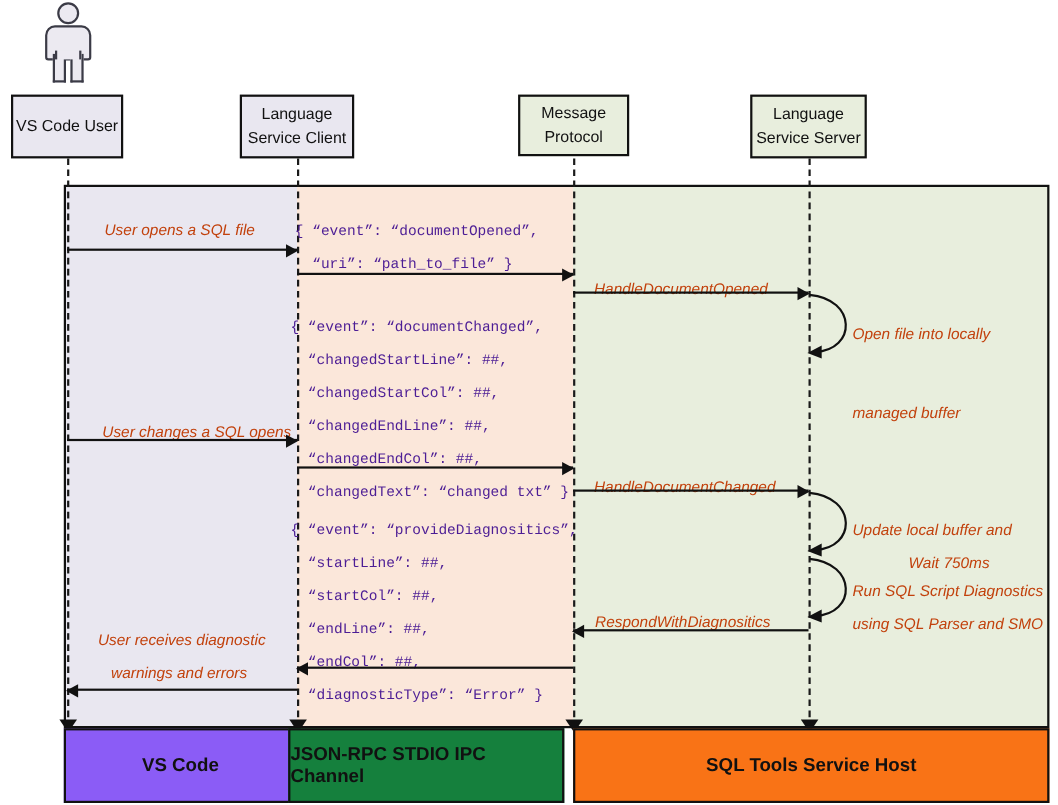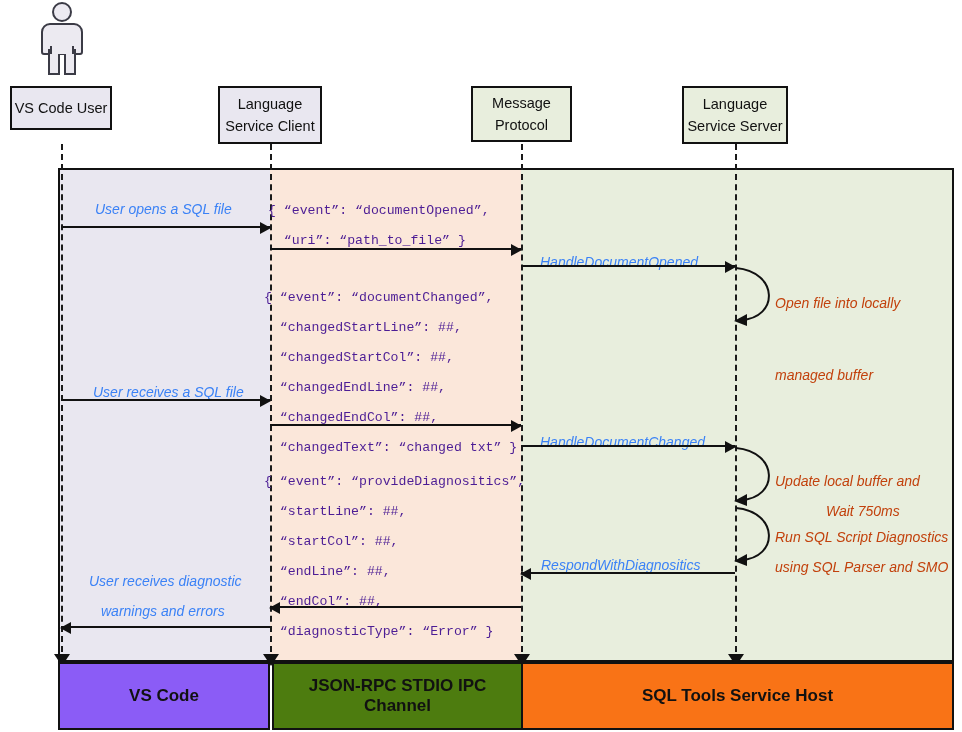--- a/index.html
+++ b/index.html
@@ -58,21 +58,21 @@
   
   .arrow { position: absolute; height: 0; border-top: 2px solid #111; }
   .arrow::after {
     content: ""; position: absolute; top: -6px; width: 0; height: 0;
     border-top: 6px solid transparent; border-bottom: 6px solid transparent;
   }
   .arrow.right::after { right: -1px; border-left: 11px solid #111; }
   .arrow.left::after  { left: -1px;  border-right: 11px solid #111; }
 
   .msg-label {
-    position: absolute; font-style: italic; font-size: 14px; color: #3b82f6;
+    position: absolute; font-style: italic; font-size: 14px; color: #c2410c;
     white-space: nowrap; line-height: 1.5;
   }
 
   .json-block {
     position: absolute;
     font-family: "Liberation Mono", monospace;
     font-size: 13.2px; color: #4c1d95; line-height: 30px; white-space: pre;
   }
 
   .note {
@@ -82,42 +82,42 @@
 
   .selfloop { position: absolute; }
 
   .footer-box {
     position: absolute; top: 662px; height: 68px;
     border: 2px solid #111;
     display: flex; align-items: center; justify-content: center;
     font-size: 17px; font-weight: bold; color: #111;
   }
   .footer-vscode { left: 58px;  width: 212px; background: #8b5cf6; }
-  .footer-ipc    { left: 272px; width: 251px; background: #4d7c0f; text-align: center; }
+  .footer-ipc    { left: 262px; width: 251px; background: #15803d; }
   .footer-host   { left: 521px; width: 433px; background: #f97316; }
 </style>
 </head>
 <body>
 
 <div id="stage">
 
   <div class="band band-vscode"></div>
   <div class="band band-ipc"></div>
   <div class="band band-host"></div>
   <div class="band band-outline"></div>
 
   <div class="actor">
     <div class="head"></div>
     <div class="body"></div>
     <div class="legL"></div>
     <div class="legR"></div>
     <div class="torsoMask"></div>
   </div>
 
-  <div class="head-box head-vscode" style="left:10px; top:86px; width:102px; height:44px;">
+  <div class="head-box head-vscode" style="left:10px; top:86px; width:102px; height:58px;">
     <span>VS Code User</span>
   </div>
 
   <div class="head-box head-client" style="left:218px; top:86px; width:104px; height:58px;">
     <span>Language</span>
     <span>Service Client</span>
   </div>
 
   <div class="head-box head-green" style="left:471px; top:86px; width:101px; height:56px;">
     <span>Message</span>
@@ -159,21 +159,21 @@
   <div class="note" style="left:775px; top:288px;">Open file into locally</div>
   <div class="note" style="left:775px; top:318px;margin-top:42px;">managed buffer</div>
 
   <div class="json-block" style="left:264px; top:283px;"><span>{ “event”: “documentChanged”,</span>
 <span>  “changedStartLine”: ##,</span>
 <span>  “changedStartCol”: ##,</span>
 <span>  “changedEndLine”: ##,</span>
 <span>  “changedEndCol”: ##,</span>
 <span>  “changedText”: “changed txt” }</span></div>
 
-  <div class="msg-label" style="left:93px; top:382px;">User receives a SQL file</div>
+  <div class="msg-label" style="left:93px; top:382px;">User changes a SQL opens</div>
   <div class="arrow right" style="left:61px; top:399px; width:209px;"></div>
 
   <div class="arrow right" style="left:270px; top:424px; width:251px;"></div>
 
   <div class="msg-label" style="left:540px; top:432px;">HandleDocumentChanged</div>
   <div class="arrow right" style="left:521px; top:445px; width:214px;"></div>
 
   <svg class="selfloop" style="left:731px; top:446px; width:60px; height:62px;">
     <path d="M 5,2 C 48,6 48,52 10,54" fill="none" stroke="#111" stroke-width="2"></path>
     <polygon points="16,48 16,60 3,55" fill="#111"></polygon>

